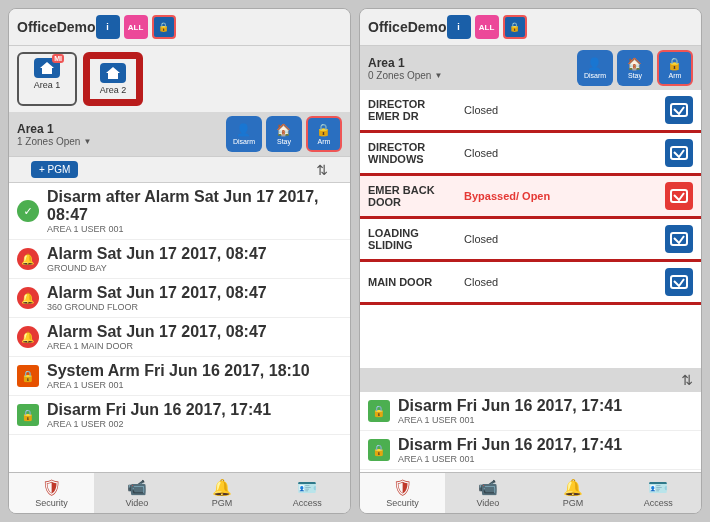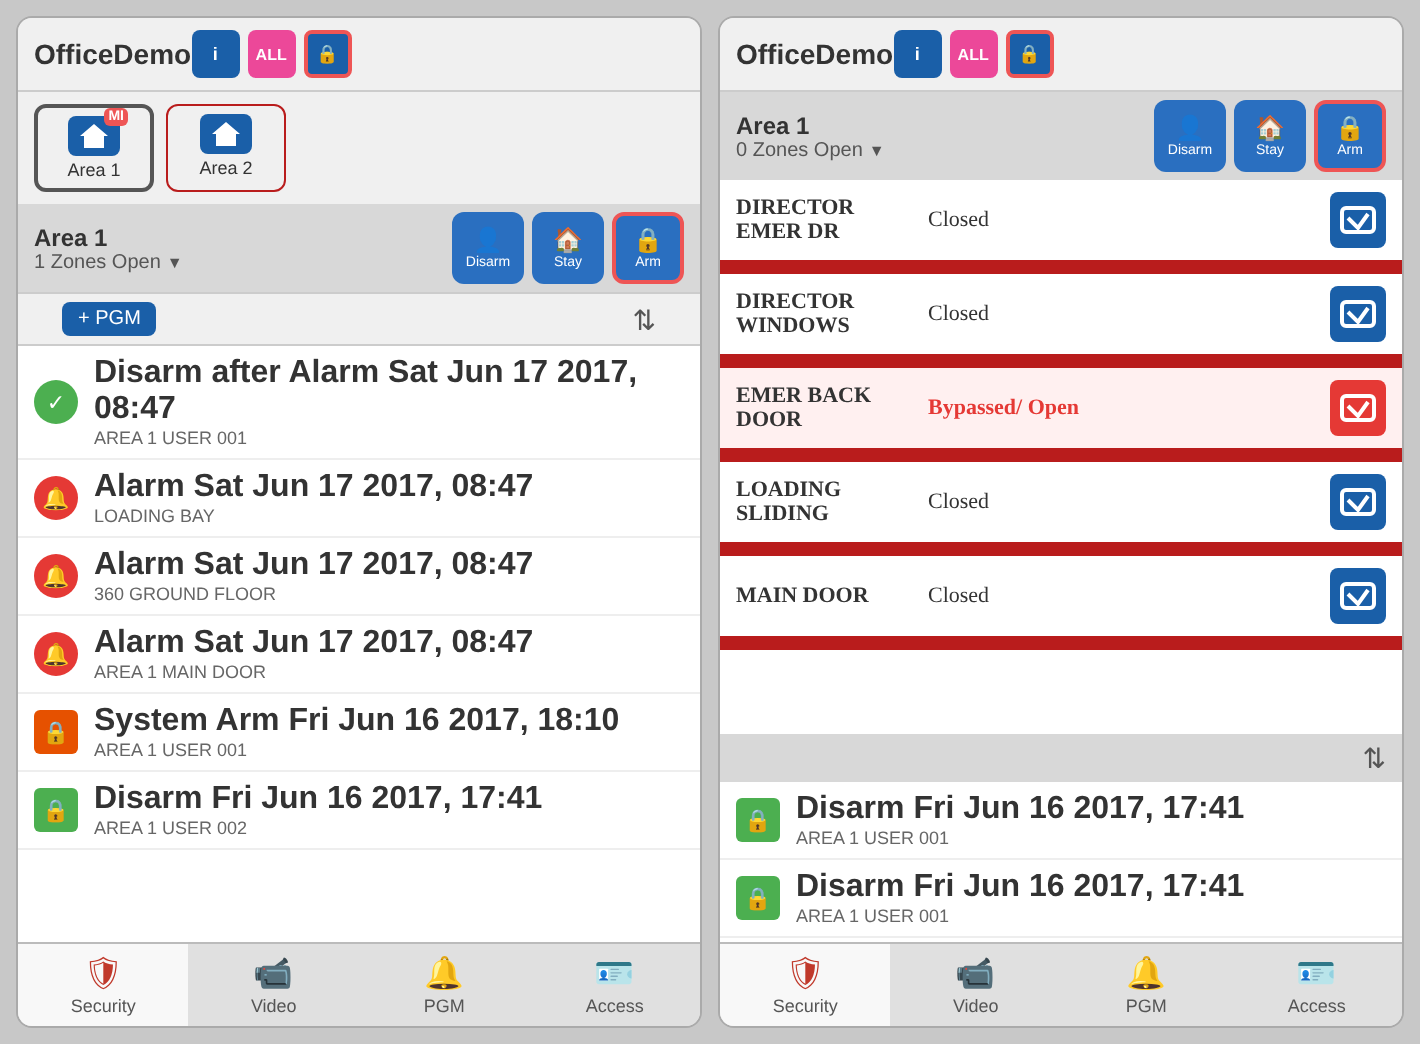--- a/index.html
+++ b/index.html
@@ -63,21 +63,21 @@
       display: flex;
       gap: 6px;
       padding: 6px 8px;
       background: #f0f0f0;
     }
     .area-tab {
       display: flex;
       flex-direction: column;
       align-items: center;
       background: #f0f0f0;
-      border: 1px solid #b91c1c;
+      border: 7px solid #b91c1c;
       border-radius: 6px;
       padding: 4px 8px;
       width: 60px;
     }
     .area-tab.active {
       border: 2px solid #555;
     }
     .area-tab-icon {
       width: 26px;
       height: 20px;
@@ -259,23 +259,22 @@
     
     .zone-list {
       flex: 1;
       overflow-y: auto;
       background: white;
     }
     .zone-item {
       display: flex;
       align-items: center;
       padding: 6px 8px;
-      border-bottom: 7px solid #b91c1c;
+      border-bottom: 3px solid #b91c1c;
       gap: 6px;
-      font-family: Liberation Serif, serif;
     }
     .zone-name {
       font-size: 11px;
       font-weight: bold;
       color: #333;
       width: 90px;
       flex-shrink: 0;
     }
     .zone-status {
       font-size: 11px;
@@ -377,21 +376,21 @@
       <div class="event-icon green">✓</div>
       <div class="event-text">
         <span class="event-title">Disarm after Alarm Sat Jun 17 2017, 08:47</span>
         <span class="event-sub">AREA 1 USER 001</span>
       </div>
     </div>
     <div class="event-item">
       <div class="event-icon red">🔔</div>
       <div class="event-text">
         <span class="event-title">Alarm Sat Jun 17 2017, 08:47</span>
-        <span class="event-sub">LOADING BAY</span>
+        <span class="event-sub">GROUND BAY</span>
       </div>
     </div>
     <div class="event-item">
       <div class="event-icon red">🔔</div>
       <div class="event-text">
         <span class="event-title">Alarm Sat Jun 17 2017, 08:47</span>
         <span class="event-sub">360 GROUND FLOOR</span>
       </div>
     </div>
     <div class="event-item">

